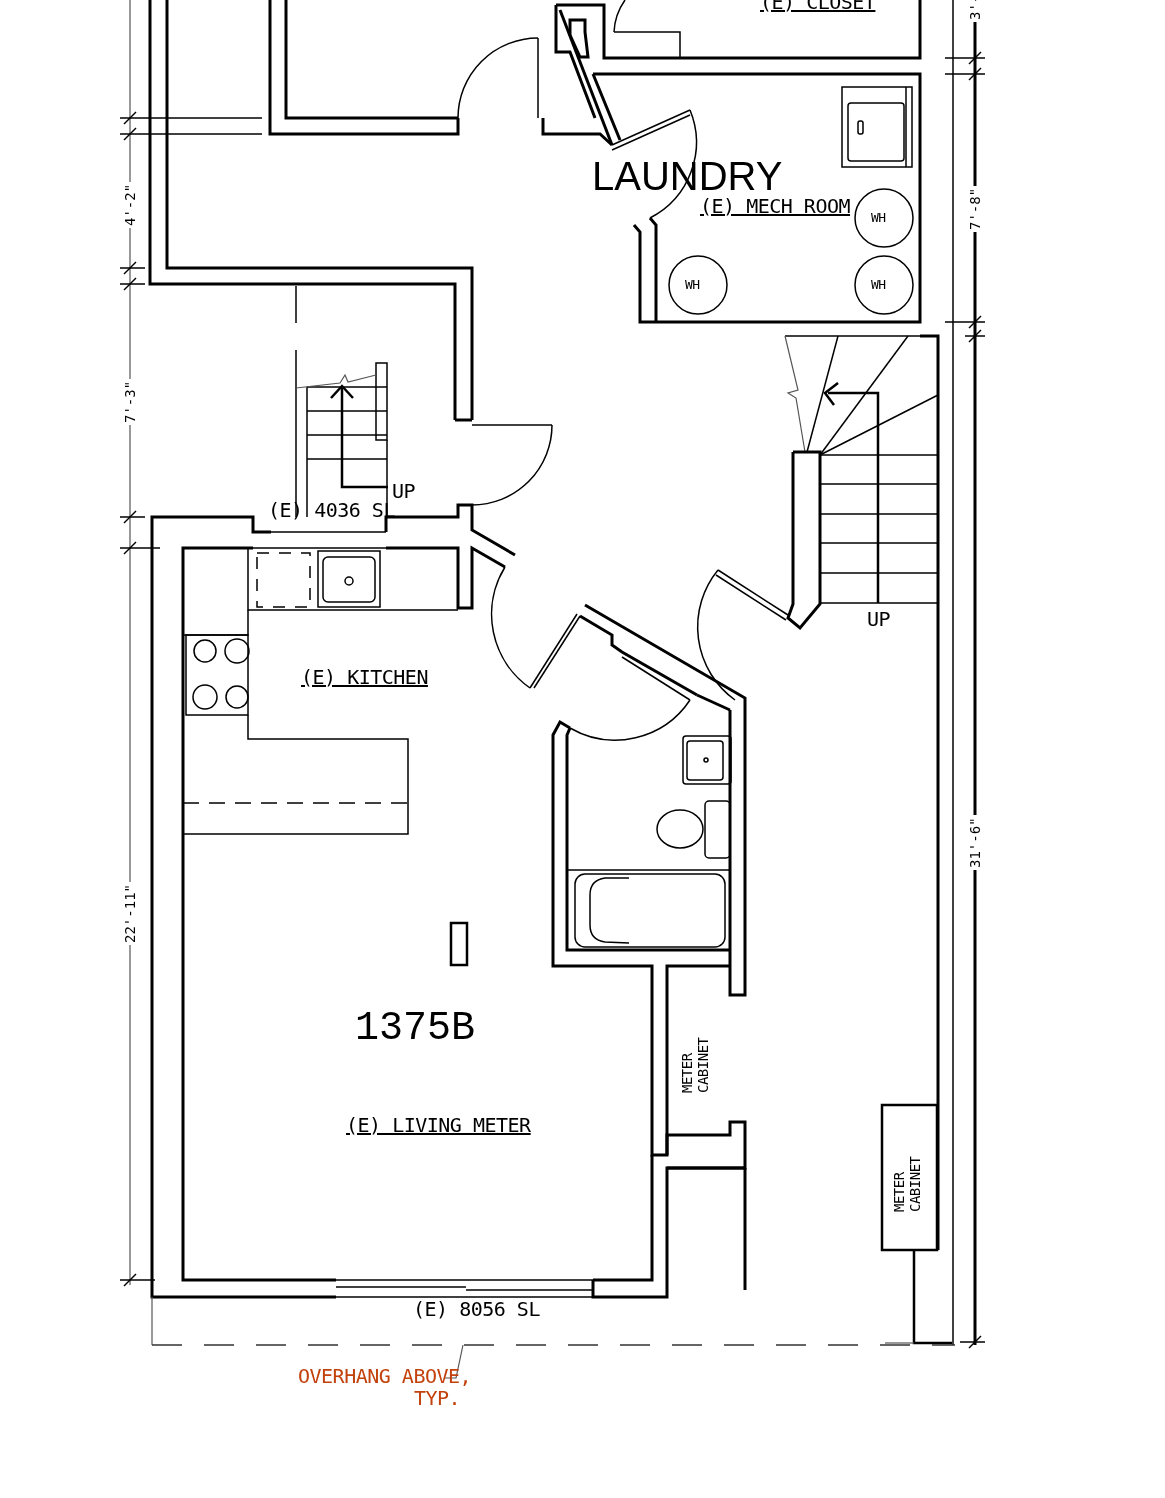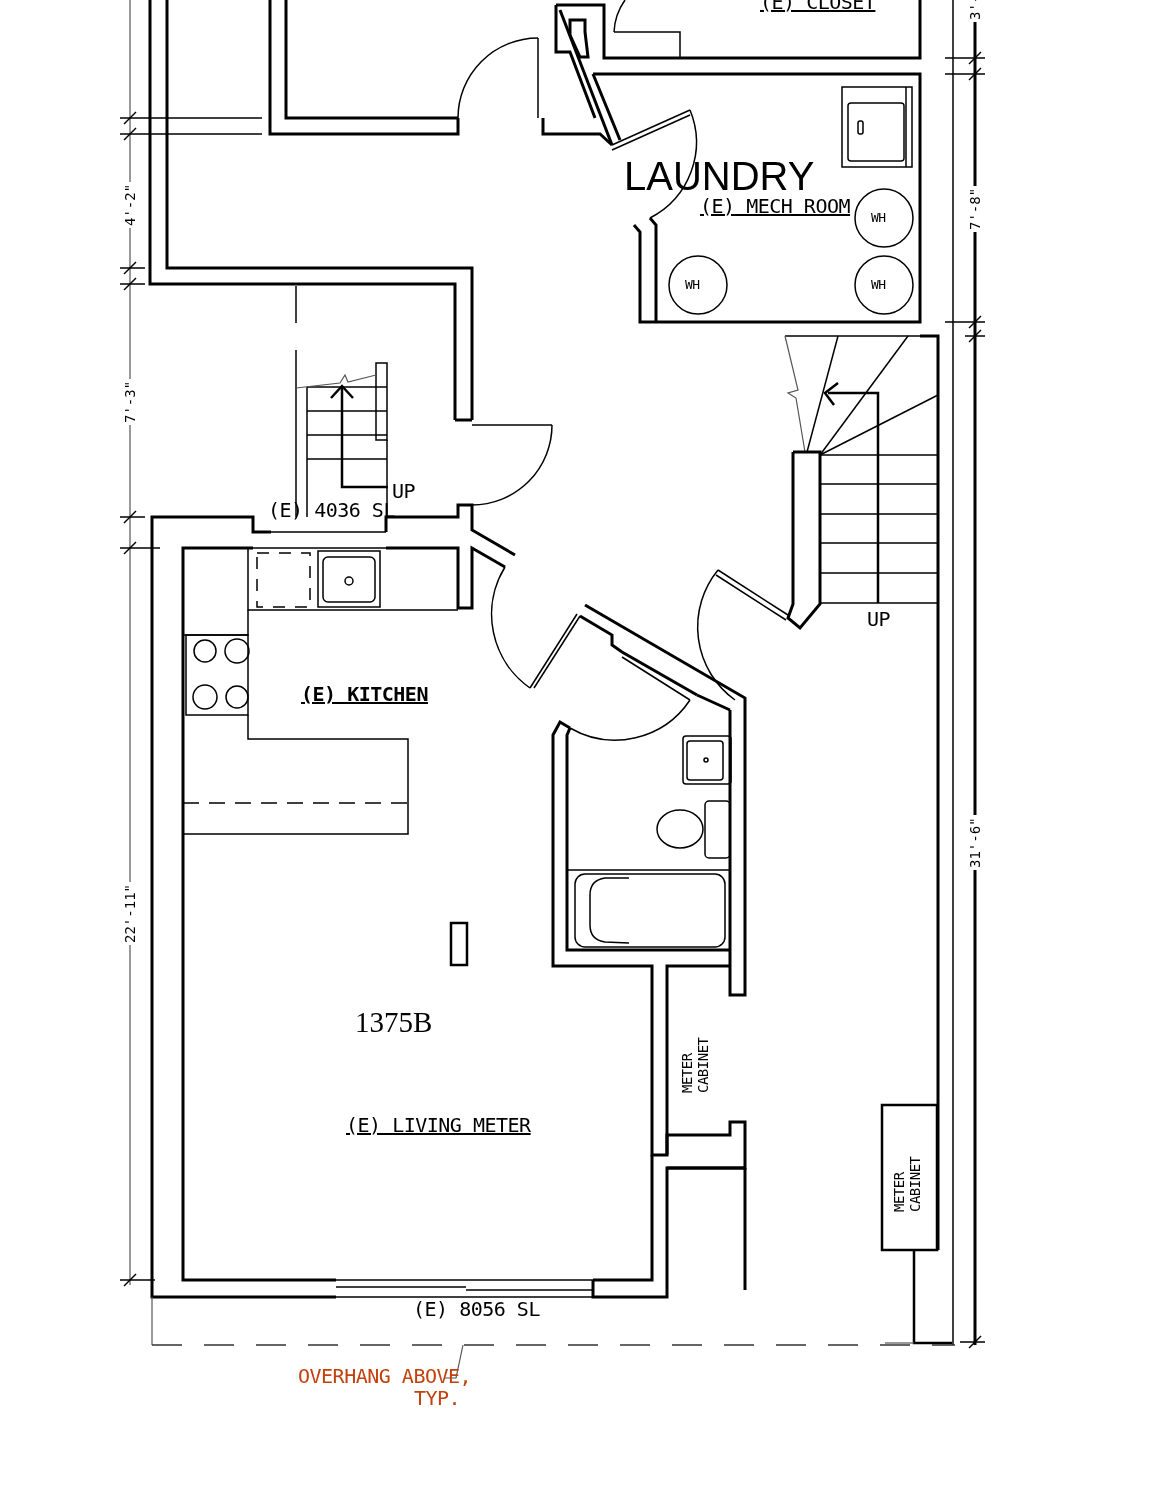--- a/index.html
+++ b/index.html
@@ -6,21 +6,21 @@
   body { width: 1165px; height: 1498px; position: relative; overflow: hidden; font-family: "DejaVu Sans", sans-serif; }
   svg { position: absolute; left: 0; top: 0; }
   .w { stroke: #000; stroke-width: 3; fill: none; stroke-linejoin: miter; }
   .t { stroke: #000; stroke-width: 1.5; fill: none; }
   .g { stroke: #555; stroke-width: 1.2; fill: none; }
   .d { stroke: #333; stroke-width: 1.5; fill: none; }
   .lbl { position: absolute; color: #000; white-space: nowrap; }
   .hand-lbl { font-family: "DejaVu Sans Mono", monospace; font-size: 20px; letter-spacing: -0.5px; }
   .ul { text-decoration: underline; }
   .big { font-family: "Liberation Sans", sans-serif; font-size: 40px; }
-  .unit { font-family: Liberation Serif, serif; font-size: 29px; }
+  .unit { font-family: Liberation Mono, monospace; font-size: 40px; }
   .vert { transform-origin: left top; transform: rotate(-90deg); }
   .dim { font-family: "DejaVu Sans Mono", monospace; font-size: 14px; background: #fff; padding: 0 2px; }
   .grey { color: #c2410c; }
 </style>
 </head>
 <body>
 
 <svg width="1165" height="1498" viewBox="0 0 1165 1498">
 
   <g>
@@ -206,32 +206,32 @@
 
   <g>
     <line class="g" x1="152" y1="1297" x2="152" y2="1345"></line>
     <line class="d" x1="152" y1="1345" x2="955" y2="1345" style="stroke-dasharray:30 22"></line>
     <polyline class="g" points="463,1345 456,1378 444,1378"></polyline>
   </g>
 </svg>
 
 <div class="lbl hand-lbl ul" style="left:760px; top:-10px;">(E) CLOSET</div>
 
-<div class="lbl big" style="left:624px; top:154px;text-align:center;">LAUNDRY</div>
+<div class="lbl big" style="left:592px; top:154px;text-align:center;">LAUNDRY</div>
 <div class="lbl hand-lbl ul" style="left:700px; top:194px;">(E) MECH ROOM</div>
 
 <div class="lbl hand-lbl" style="left:871px; top:210px; font-size:13px;">WH</div>
 <div class="lbl hand-lbl" style="left:871px; top:277px; font-size:13px;">WH</div>
 <div class="lbl hand-lbl" style="left:685px; top:277px; font-size:13px;">WH</div>
 
 <div class="lbl hand-lbl" style="left:392px; top:479px;">UP</div>
 <div class="lbl hand-lbl" style="left:867px; top:607px;">UP</div>
 
 <div class="lbl hand-lbl" style="left:268px; top:498px;">(E) 4036 SL</div>
-<div class="lbl hand-lbl ul" style="left:301px; top:682px;font-weight:bold;">(E) KITCHEN</div>
+<div class="lbl hand-lbl ul" style="left:301px; top:665px;">(E) KITCHEN</div>
 
 <div class="lbl unit" style="left:355px; top:1006px;">1375B</div>
 <div class="lbl hand-lbl ul" style="left:346px; top:1113px;">(E) LIVING METER</div>
 
 <div class="lbl hand-lbl" style="left:413px; top:1297px;">(E) 8056 SL</div>
 
 <div class="lbl hand-lbl grey" style="left:298px; top:1364px;">OVERHANG ABOVE,</div>
 <div class="lbl hand-lbl grey" style="left:414px; top:1386px;">TYP.</div>
 
 <div class="lbl hand-lbl vert" style="left:679px; top:1093px; line-height:16px; font-size:14px;">

